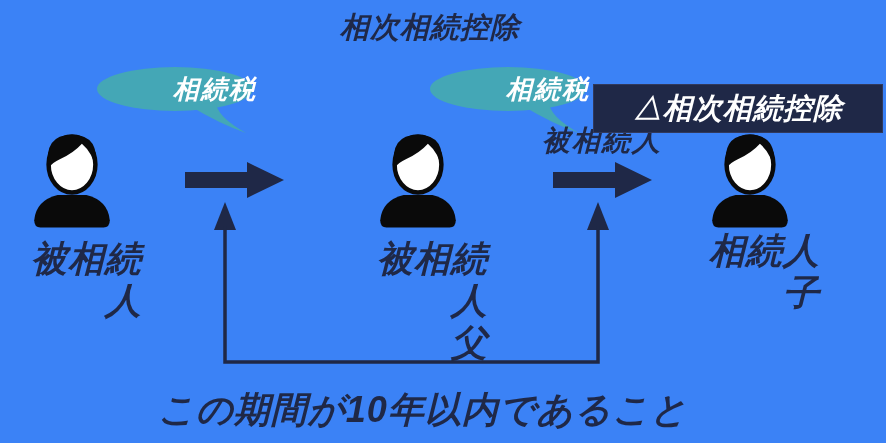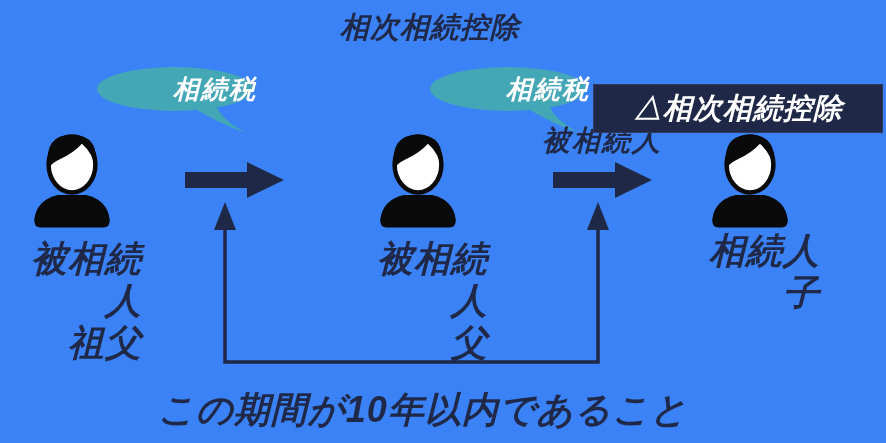--- a/index.html
+++ b/index.html
@@ -89,21 +89,20 @@
 
   <div class="abs deduction-box">△相次相続控除</div>
 
   <svg class="abs" style="left:27px;top:128px;" width="90" height="100" viewBox="0 0 100 110">
     <path d="M15 110 Q8 110 8 102 Q10 80 34 74 L66 74 Q90 80 92 102 Q92 110 85 110 Z" fill="#0a0a0a"></path>
     <ellipse cx="50" cy="40" rx="26" ry="31" fill="#fff" stroke="#0a0a0a" stroke-width="5"></ellipse>
     <path d="M24 44 Q18 7 50 7 Q82 7 76 46 Q74 28 61 17 Q52 27 37 34 Q28 38 24 44 Z" fill="#0a0a0a"></path>
   </svg>
   <div class="abs person-label" style="left:2px;top:238px;">
     <div>被相続人</div>
-    <div>祖父</div>
   </div>
 
   <svg class="abs" style="left:373px;top:128px;" width="90" height="100" viewBox="0 0 100 110">
     <path d="M15 110 Q8 110 8 102 Q10 80 34 74 L66 74 Q90 80 92 102 Q92 110 85 110 Z" fill="#0a0a0a"></path>
     <ellipse cx="50" cy="40" rx="26" ry="31" fill="#fff" stroke="#0a0a0a" stroke-width="5"></ellipse>
     <path d="M24 44 Q18 7 50 7 Q82 7 76 46 Q74 28 61 17 Q52 27 37 34 Q28 38 24 44 Z" fill="#0a0a0a"></path>
   </svg>
   <div class="abs person-label" style="left:348px;top:238px;">
     <div>被相続人</div>
     <div>父</div>

